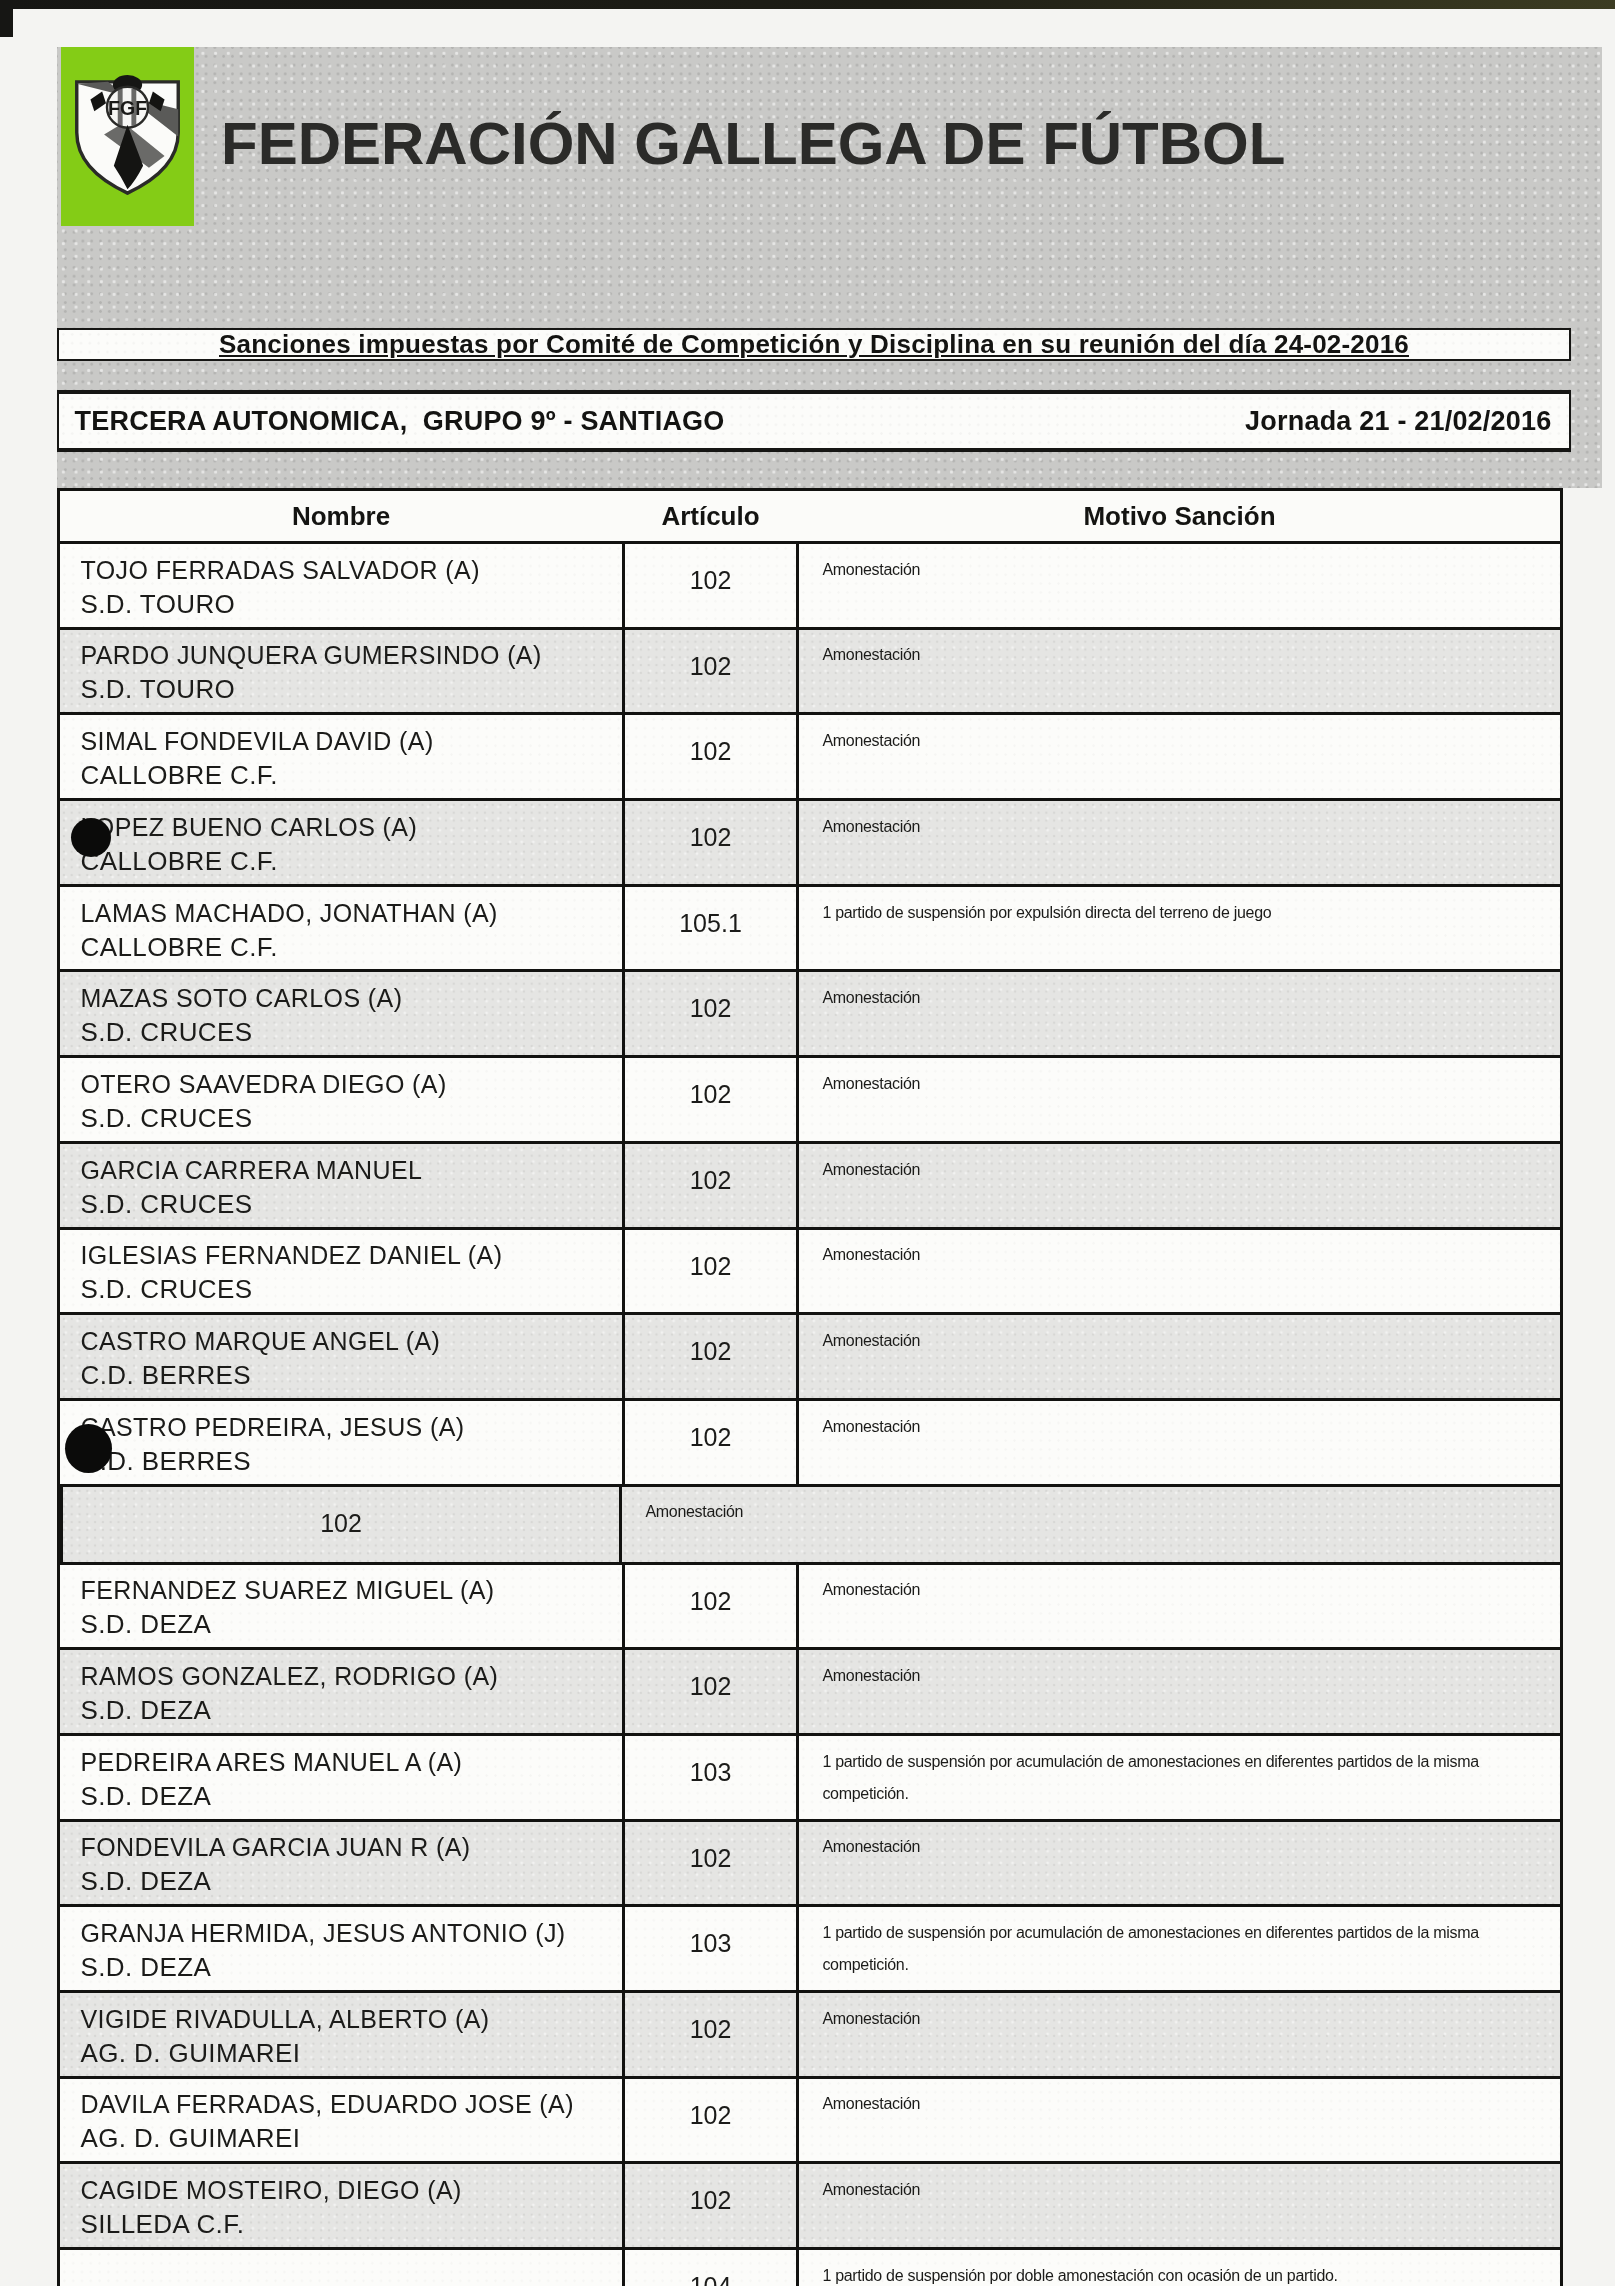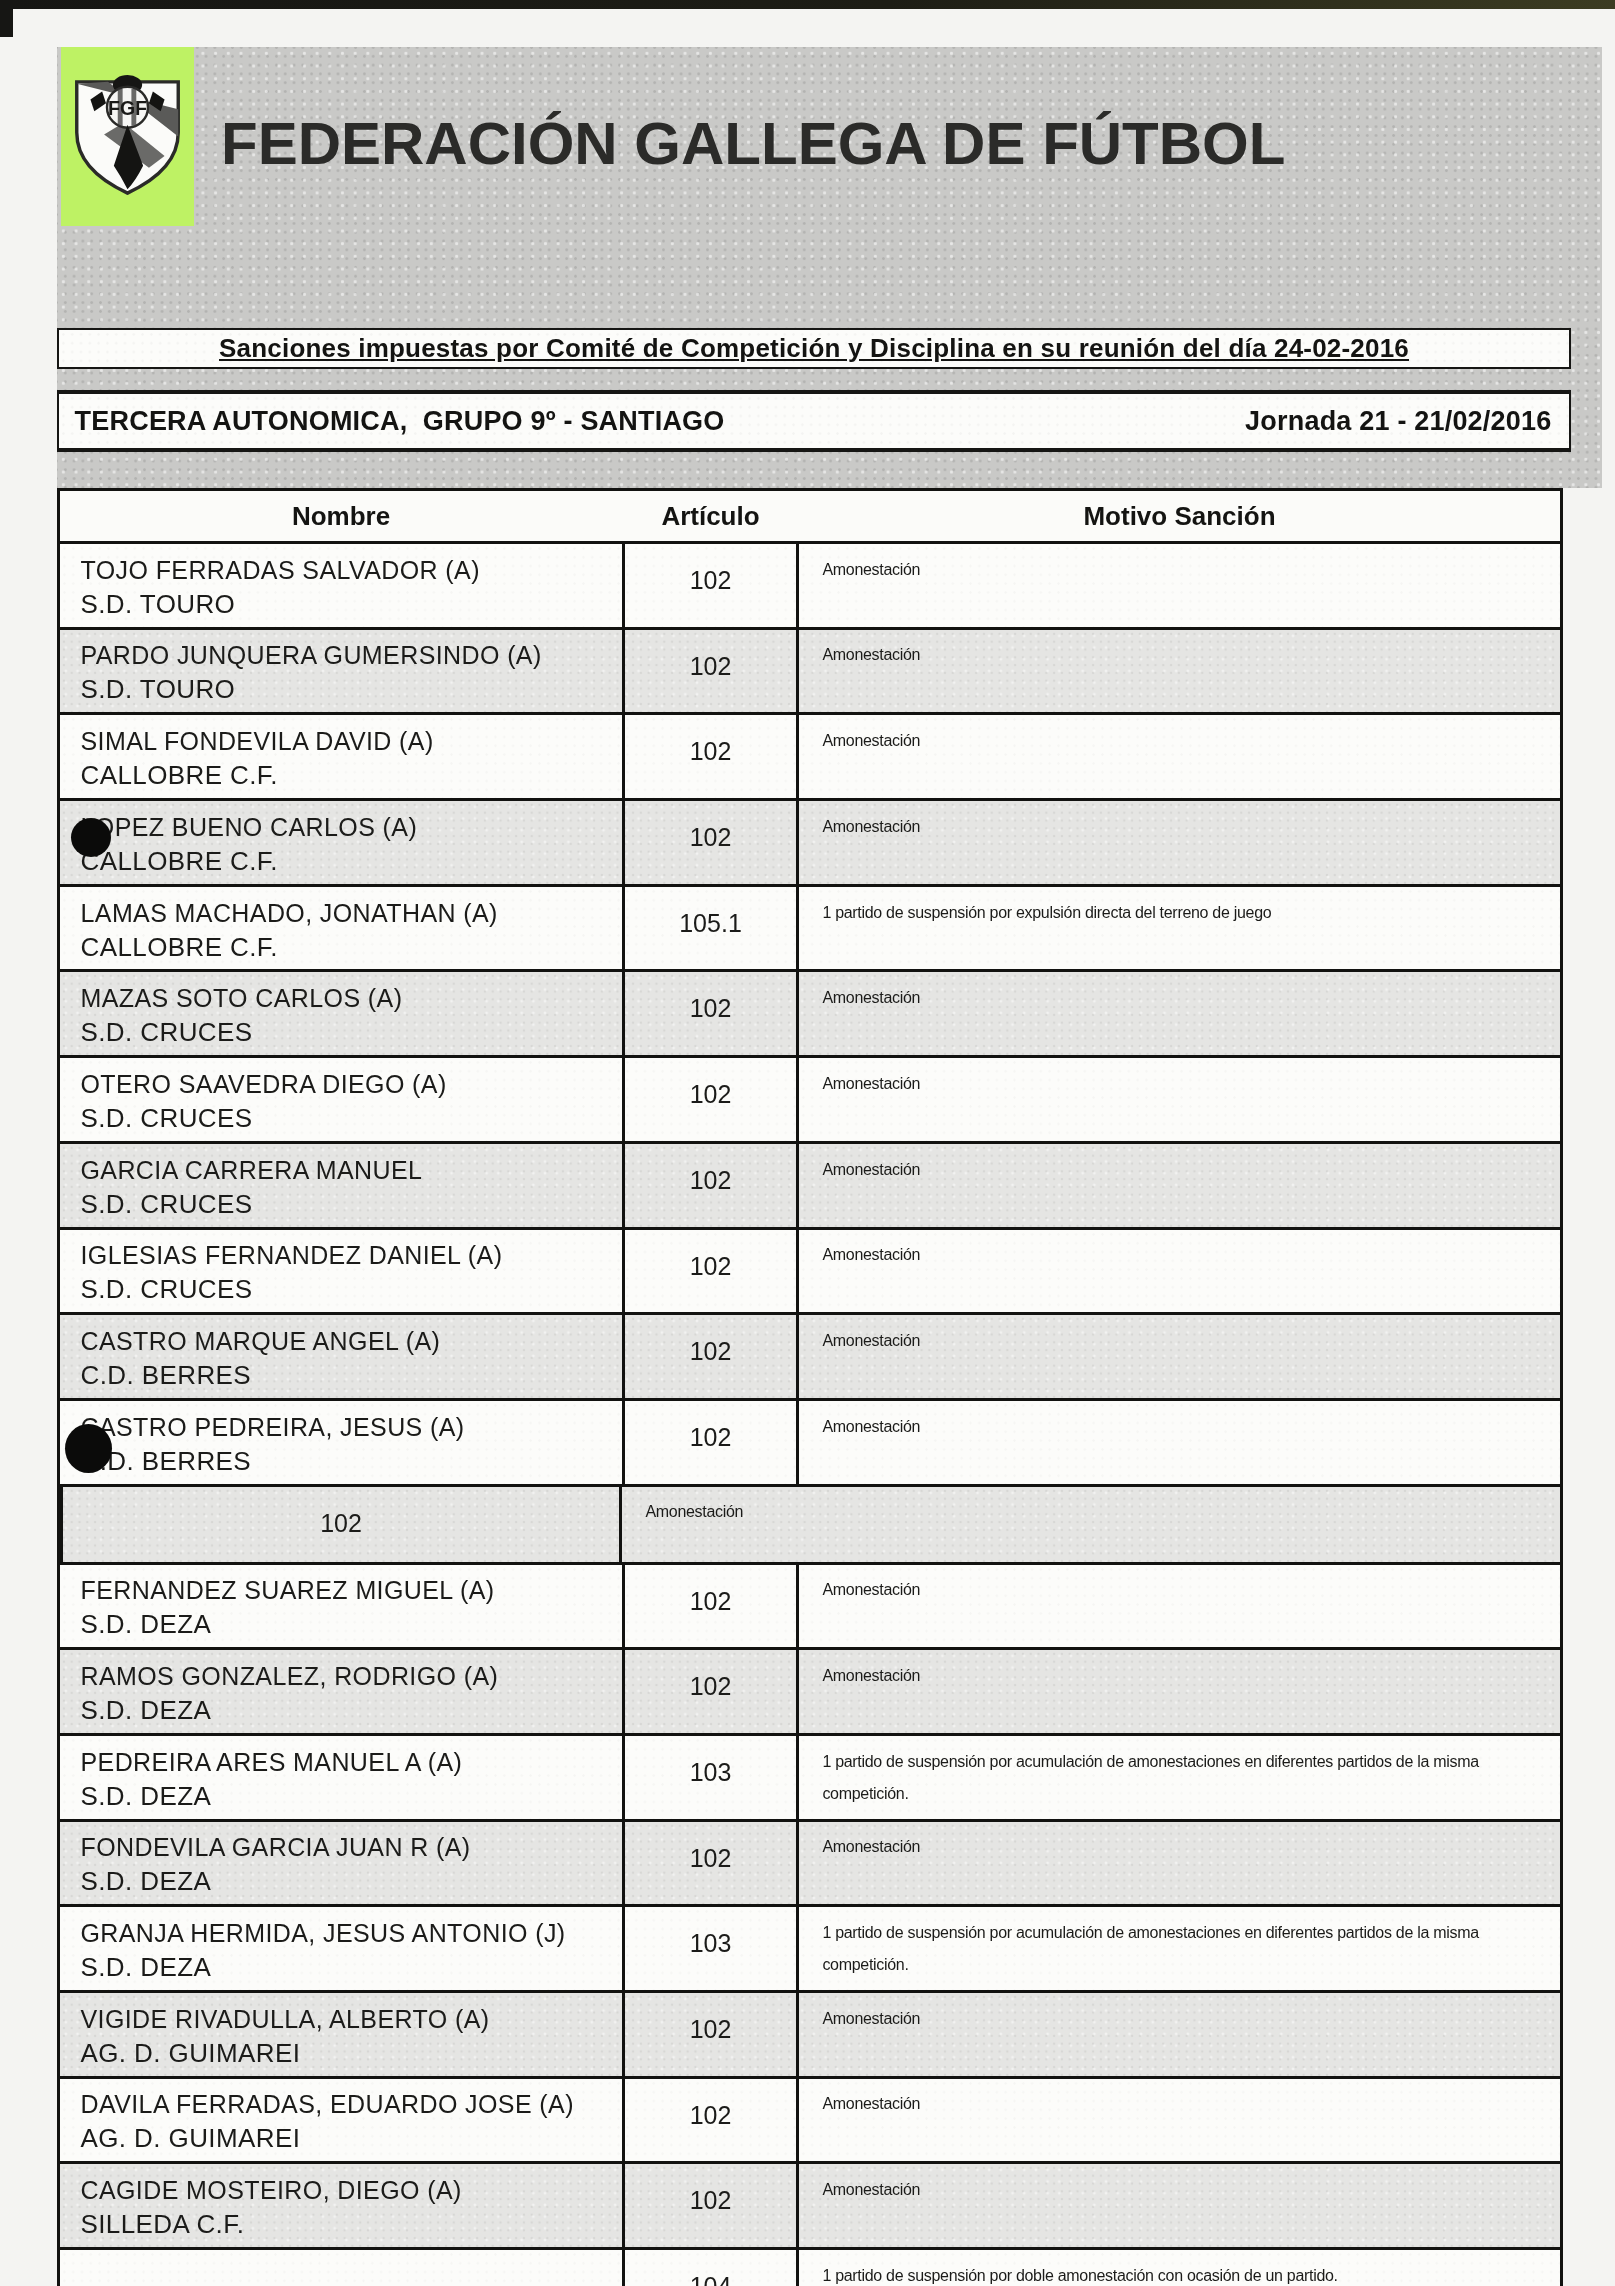--- a/index.html
+++ b/index.html
@@ -27,39 +27,39 @@
     background-color:#c9c9c7;
     background-image:
       radial-gradient(rgba(255,255,255,0.55) 1.2px, transparent 2px),
       radial-gradient(rgba(90,90,88,0.20) 1px, transparent 1.7px);
     background-size:12.7px 12.7px, 8.8px 8.8px;
     background-position:0 0, 3.9px 4.9px;
   }
 
   .logo-box {
     position:absolute; left:61px; top:47px; width:133px; height:179px;
-    background:#bef264;
+    background:#84cc16;
   }
   .logo-box svg { position:absolute; left:5.9px; top:25px; }
 
   .org-title {
     position:absolute; left:221px; top:109px;
     font-size:60px; font-weight:bold; letter-spacing:0px;
     color:#2b2b29; white-space:nowrap;
   }
 
   .doc-box {
     position:absolute; left:57px; width:1514px;
     background-color:#fcfcfa;
     background-image:radial-gradient(rgba(90,90,88,0.05) 1px, transparent 1.5px);
     background-size:8.8px 8.8px;
     border:2.9px solid #161614;
   }
   .title-box {
-    top:328px; height:41px;
+    top:328px; height:33px;
     display:flex; align-items:center; justify-content:center;
   }
   .title-text {
     font-weight:bold; font-size:26px; color:#141412;
     text-decoration:underline;
     letter-spacing:0.2px;
   }
   .competition-box {
     top:390px; height:62px;
     border-top-width:4.9px; border-bottom-width:4.9px;

